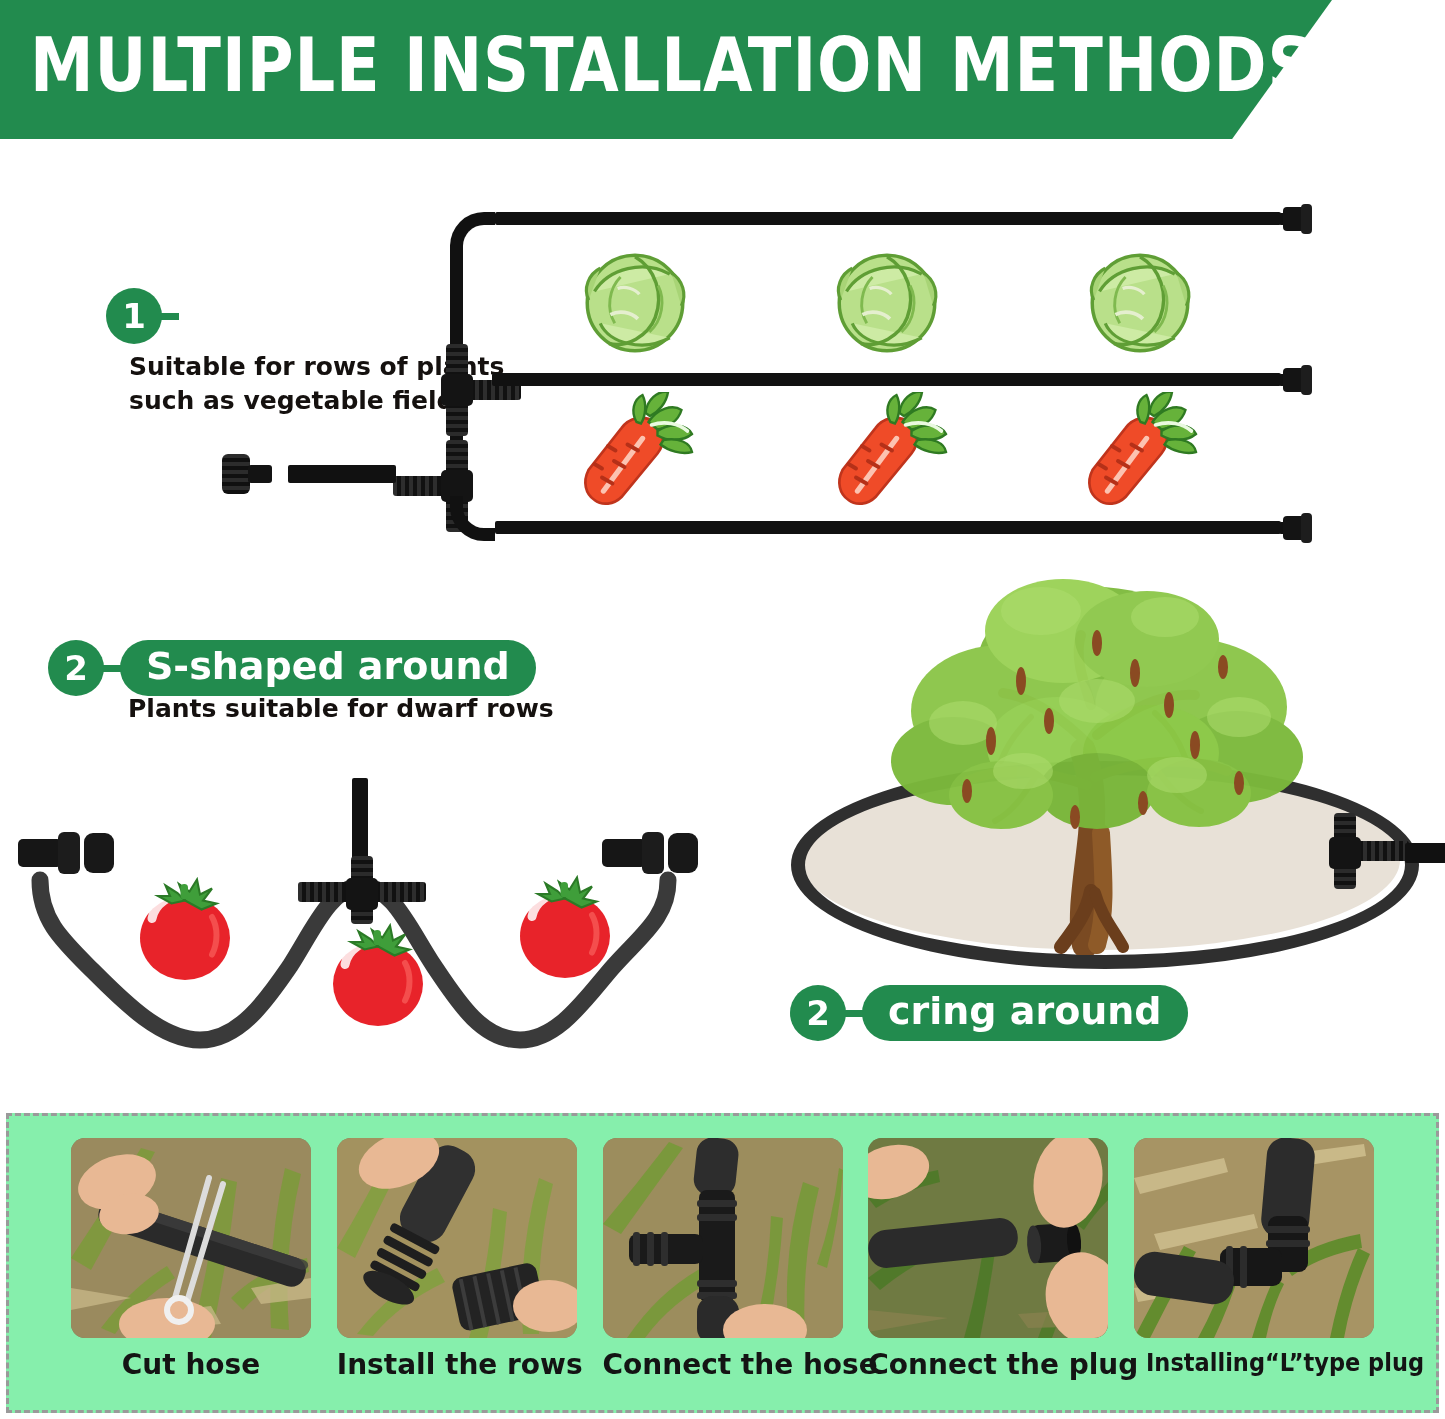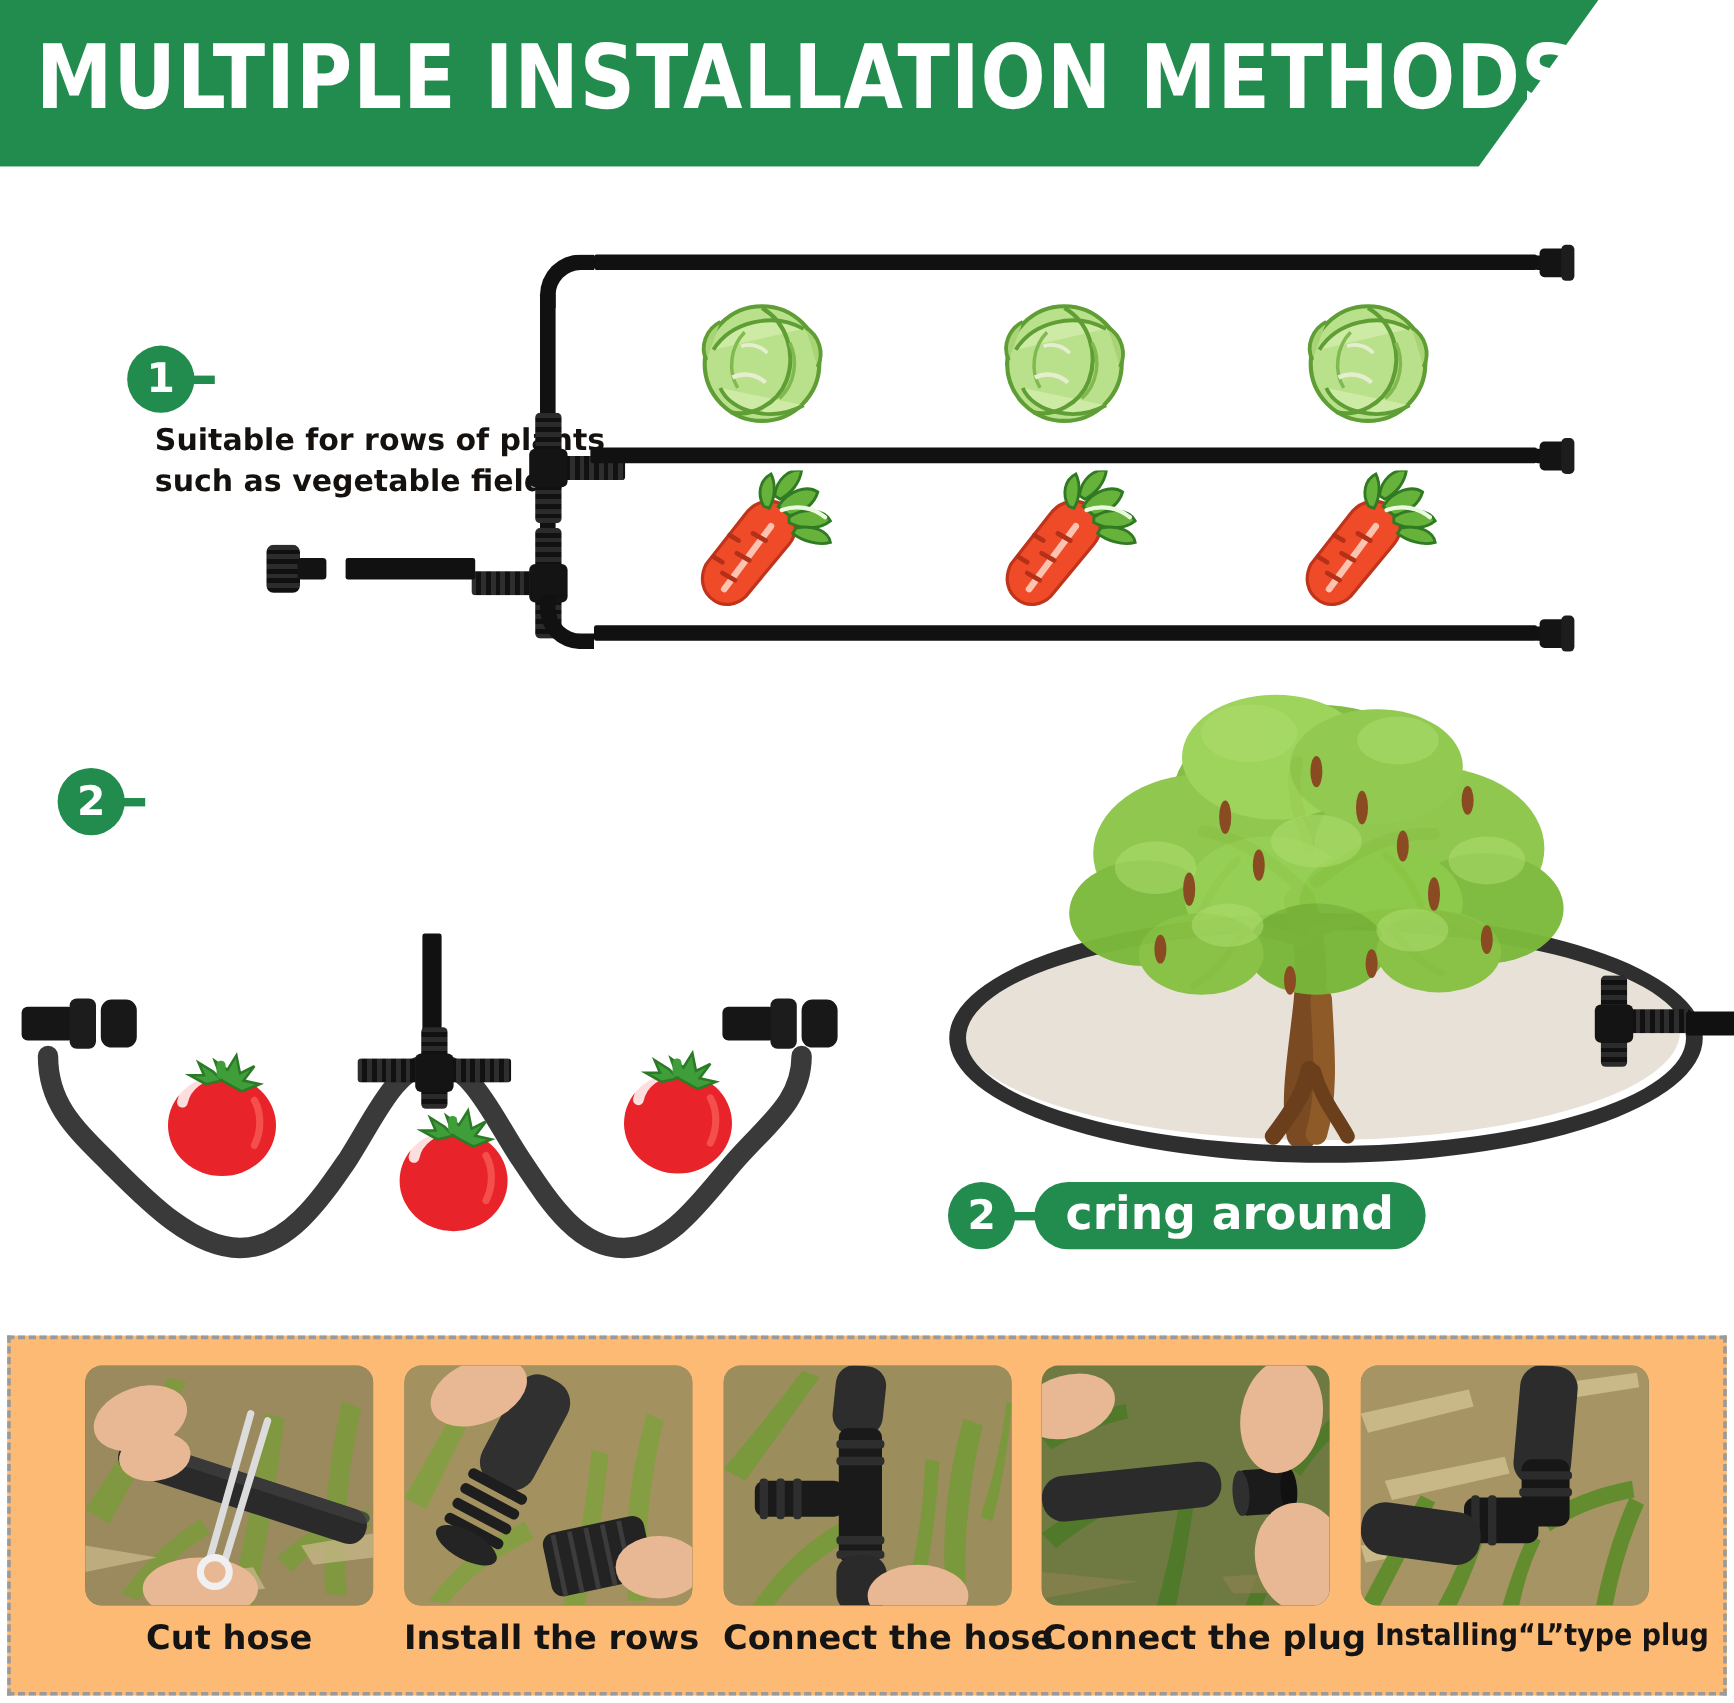--- a/index.html
+++ b/index.html
@@ -138,21 +138,21 @@
   }
   .ring-hose{
     position:absolute;left:16px;top:206px;width:600px;height:180px;
     border:14px solid #2f2f2f;border-radius:50%;
     box-sizing:content-box;
   }
 
   
   .strip{
     position:absolute;left:6px;top:1113px;width:1433px;height:300px;
-    background:#fdba74;border:3px dashed #9a9a9a;box-sizing:border-box;
+    background:#86efac;border:3px dashed #9a9a9a;box-sizing:border-box;
   }
   .thumbs{
     position:absolute;left:0;top:22px;width:100%;height:205px;
     display:flex;justify-content:space-between;padding:0 62px;box-sizing:border-box;
   }
   .thumb{
     width:240px;height:200px;border-radius:14px;overflow:hidden;position:relative;
     background:#7b7b58;
   }
   .caps{
@@ -326,21 +326,23 @@
         <path d="M70 32c10-2 18 2 19 8-7 2-16-1-21-5z"></path>
         <path d="M52 20c-4-7-2-15 4-18 3 6 2 14-1 19z"></path>
       </g>
       <path d="M62 22c9-3 18-1 24 4" fill="none" stroke="#eafae0" stroke-width="2.4" stroke-linecap="round"></path>
     </g>
   </svg>
 
   <div class="badge" style="left:48px;top:640px;">
     <div class="num">2</div>
     <div class="dash"></div>
-  </div>
+    <div class="pill">S-shaped around</div>
+  </div>
+  <div class="sub" style="left:128px;top:692px;width:520px;">Plants suitable for dwarf rows</div>
 
   <div class="s-wrap">
     
     <svg width="720" height="300" viewBox="0 0 720 300">
       <path d="M40 110 C40 150, 62 170, 92 200 C120 228, 160 270, 200 270
                C240 270, 268 228, 290 196 C312 162, 330 118, 360 116
                C392 114, 410 160, 434 196 C458 232, 482 270, 520 270
                C558 270, 586 228, 612 198 C640 166, 668 148, 668 110" fill="none" stroke="#3a3a3a" stroke-width="17" stroke-linecap="round"></path>
     </svg>
     

